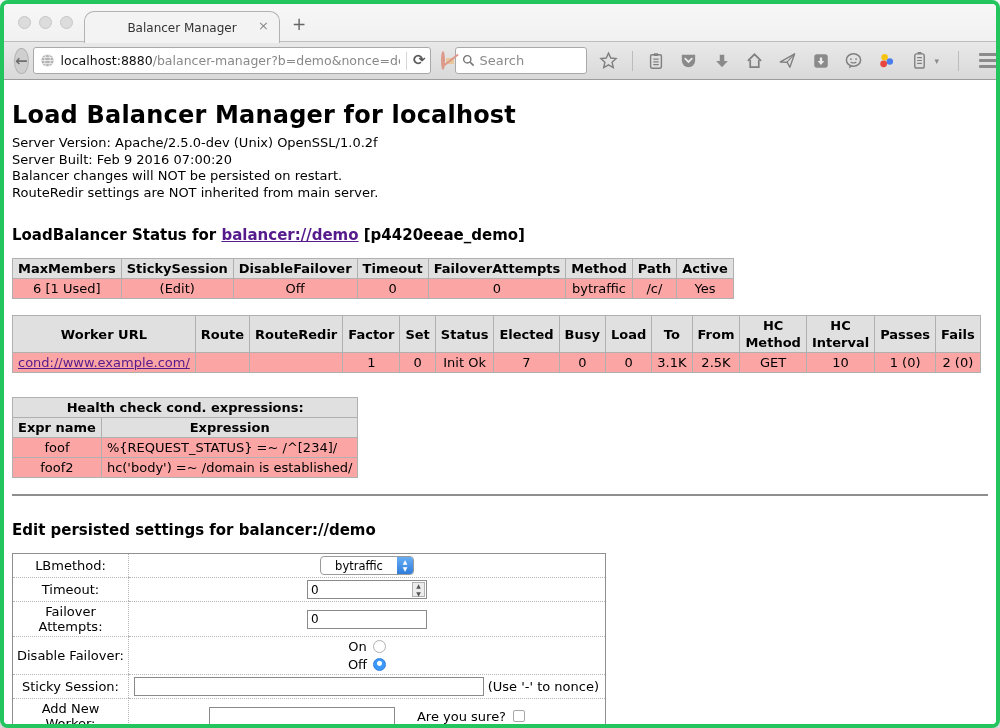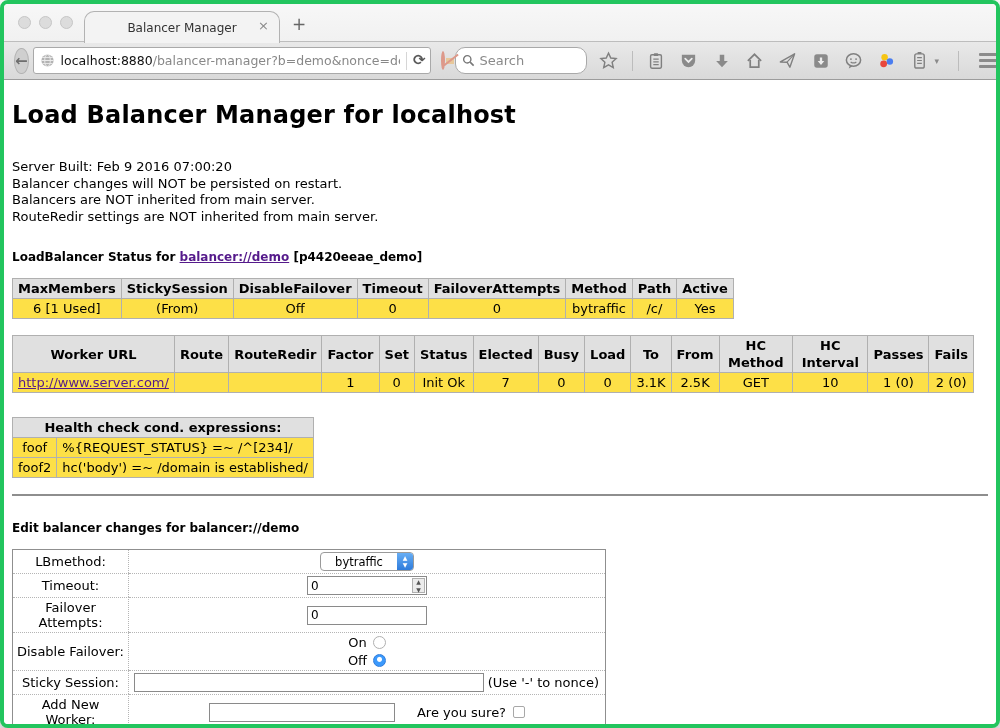--- a/index.html
+++ b/index.html
@@ -30,44 +30,44 @@
   .url-globe { flex:0 0 auto; margin-right:6px; opacity:.75; }
   .url-text { flex:1 1 auto; font-size:12.5px; white-space:nowrap; overflow:hidden; }
   .url-host { color:#111; }
   .url-rest { color:#888; }
   .url-div { width:1px; height:18px; background:#d6d6d6; margin:0 6px; }
   .reload { color:#5a5a5a; font-size:15px; font-weight:bold; cursor:pointer; line-height:1; }
   .blocked { width:19px; height:19px; border-radius:50%; border:2px solid #dd998a; margin:0 10px; position:relative; }
   .blocked::before { content:""; position:absolute; left:3px; top:5px; width:8px; height:6px; background:#e8c89a; }
   .blocked::after { content:""; position:absolute; left:-1px; top:6px; width:18px; height:2px; background:#dd998a;
                     transform:rotate(-38deg); }
-  .search-bar { width:140px; height:27px; background:#fff; border:1px solid #a9a9a9; border-radius:10px;
+  .search-bar { width:140px; height:27px; background:#fff; border:1px solid #a9a9a9; border-radius:3px;
                 display:flex; align-items:center; padding:0 6px; margin-right:12px; }
   .search-bar input { border:none; outline:none; width:100px; font-size:13px; color:#444; background:transparent;
                       font-family:inherit; }
   .search-bar input::placeholder { color:#8a8a8a; }
   .tool-icons { display:flex; align-items:center; gap:13px; flex:1 1 auto; }
   .ticon { width:20px; height:20px; display:flex; align-items:center; justify-content:center; cursor:pointer; }
   .vdiv { width:1px; height:20px; background:#bcbcbc; }
   .caret { font-size:9px; color:#8a8a8a; margin-left:-8px; }
   .hamburger { display:flex; flex-direction:column; gap:3px; }
   .hamburger span { width:18px; height:3px; background:#8b8b8b; border-radius:1px; }
 
   
   .content { flex:1 1 auto; background:#fff; overflow:hidden; padding:8px; color:#000; }
-  h1.page-title { font-size:24px; font-weight:bold; margin:13px 0 30px 0; letter-spacing:.2px; }
+  h1.page-title { font-size:24px; font-weight:bold; margin:13px 0 6px 0; letter-spacing:.2px; }
   .server-info div { font-size:13px; line-height:16.5px; }
-  h3.section { font-size:12px; font-weight:bold; margin:25px 0 14px 0; }
+  h3.section { font-size:15px; font-weight:bold; margin:25px 0 14px 0; }
   h3.section a { color:#551a8b; }
   .edit-heading { margin-top:13px; }
 
   table.data { border-collapse:collapse; font-size:13px; margin-bottom:16px; }
   table.data th, table.data td { border:1px solid #b0b0b0; padding:1px 5px; line-height:17px; }
   table.data th { background:#e0e0e0; text-align:center; font-weight:bold; }
-  table.data td { text-align:center; background:#fde047; }
+  table.data td { text-align:center; background:#fca5a5; }
   table.data { border:1px solid #8a8a8a; }
   td.left { text-align:left !important; }
   a.worker-link { color:#551a8b; text-decoration:underline; }
   .health { margin-bottom:0;margin-top:24px; }
 
   hr.rule { border:none; height:2px; background:#8e8e8e; margin:9px 0 0 0; }
 
   
   table.form { border-collapse:separate; border-spacing:0; border:1px solid #8f8f8f; width:594px;
                font-size:13px; margin-top:14px; }
@@ -232,43 +232,43 @@
       </span>
 
     </div>
   </div>
 
   <div class="content">
 
     <h1 class="page-title">Load Balancer Manager for localhost</h1>
 
     <div class="server-info">
+      <div>Server Version: Apache/2.5.0-dev (Unix) OpenSSL/1.0.2f</div>
       <div>Server Built: Feb 9 2016 07:00:20</div>
       <div>Balancer changes will NOT be persisted on restart.</div>
-      <div>Balancers are NOT inherited from main server.</div>
       <div>RouteRedir settings are NOT inherited from main server.</div>
     </div>
 
     <h3 class="section"><span>LoadBalancer Status for </span><a href="#">balancer://demo</a><span> [p4420eeae_demo]</span></h3>
 
     <table class="data">
       <tbody>
           <tr>
         <th>MaxMembers</th>
         <th>StickySession</th>
         <th>DisableFailover</th>
         <th>Timeout</th>
         <th>FailoverAttempts</th>
         <th>Method</th>
         <th>Path</th>
         <th>Active</th>
       </tr>
       <tr>
         <td>6 [1 Used]</td>
-        <td>(From)</td>
+        <td>(Edit)</td>
         <td>Off</td>
         <td>0</td>
         <td>0</td>
         <td>bytraffic</td>
         <td>/c/</td>
         <td>Yes</td>
       </tr>
     </tbody>
       </table>
 
@@ -286,21 +286,21 @@
         <th>Load</th>
         <th>To</th>
         <th>From</th>
         <th>HC Method</th>
         <th>HC Interval</th>
         <th>Passes</th>
         <th>Fails</th>
 
       </tr>
       <tr>
-        <td class="left"><a href="#" class="worker-link">http://www.server.com/</a></td>
+        <td class="left"><a href="#" class="worker-link">cond://www.example.com/</a></td>
         <td></td>
         <td></td>
         <td>1</td>
         <td>0</td>
         <td>Init Ok</td>
         <td>7</td>
         <td>0</td>
         <td>0</td>
         <td>3.1K</td>
         <td>2.5K</td>
@@ -312,33 +312,37 @@
       </tr>
     </tbody>
       </table>
 
     <table class="data health">
       <tbody>
           <tr>
             <th colspan="2">Health check cond. expressions:</th>
           </tr>
       <tr>
+        <th>Expr name</th>
+        <th>Expression</th>
+      </tr>
+      <tr>
         <td>foof</td>
         <td class="left">%{REQUEST_STATUS} =~ /^[234]/</td>
       </tr>
       <tr>
         <td>foof2</td>
         <td class="left">hc('body') =~ /domain is established/</td>
       </tr>
     </tbody>
       </table>
 
     <hr class="rule">
 
-    <h3 class="section edit-heading">Edit balancer changes for balancer://demo</h3>
+    <h3 class="section edit-heading">Edit persisted settings for balancer://demo</h3>
 
     <table class="form">
       <tbody>
           <tr>
         <td class="flabel">LBmethod:</td>
         <td class="fval">
           <span class="mac-select">
             <span class="sel-text">bytraffic</span>
             <span class="stepper">
                   <span>▲</span>

